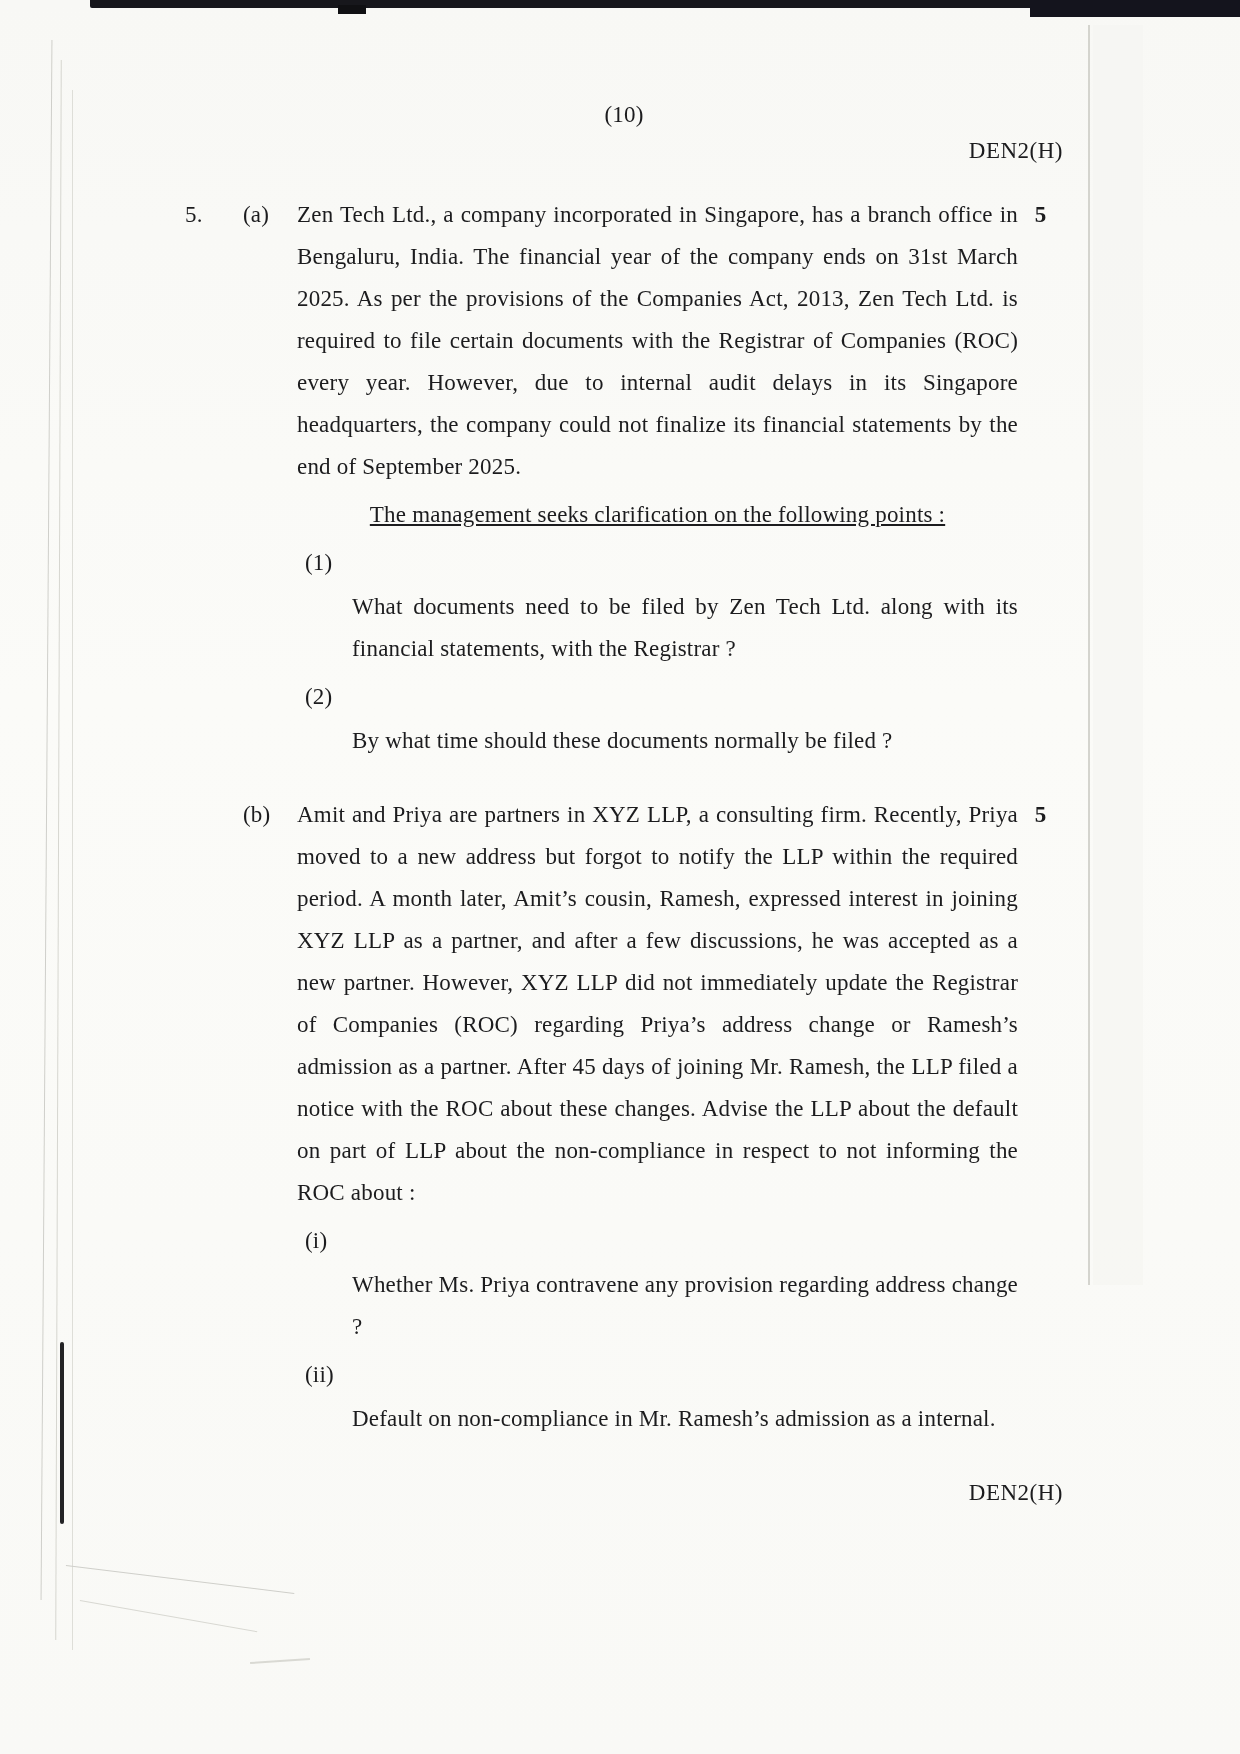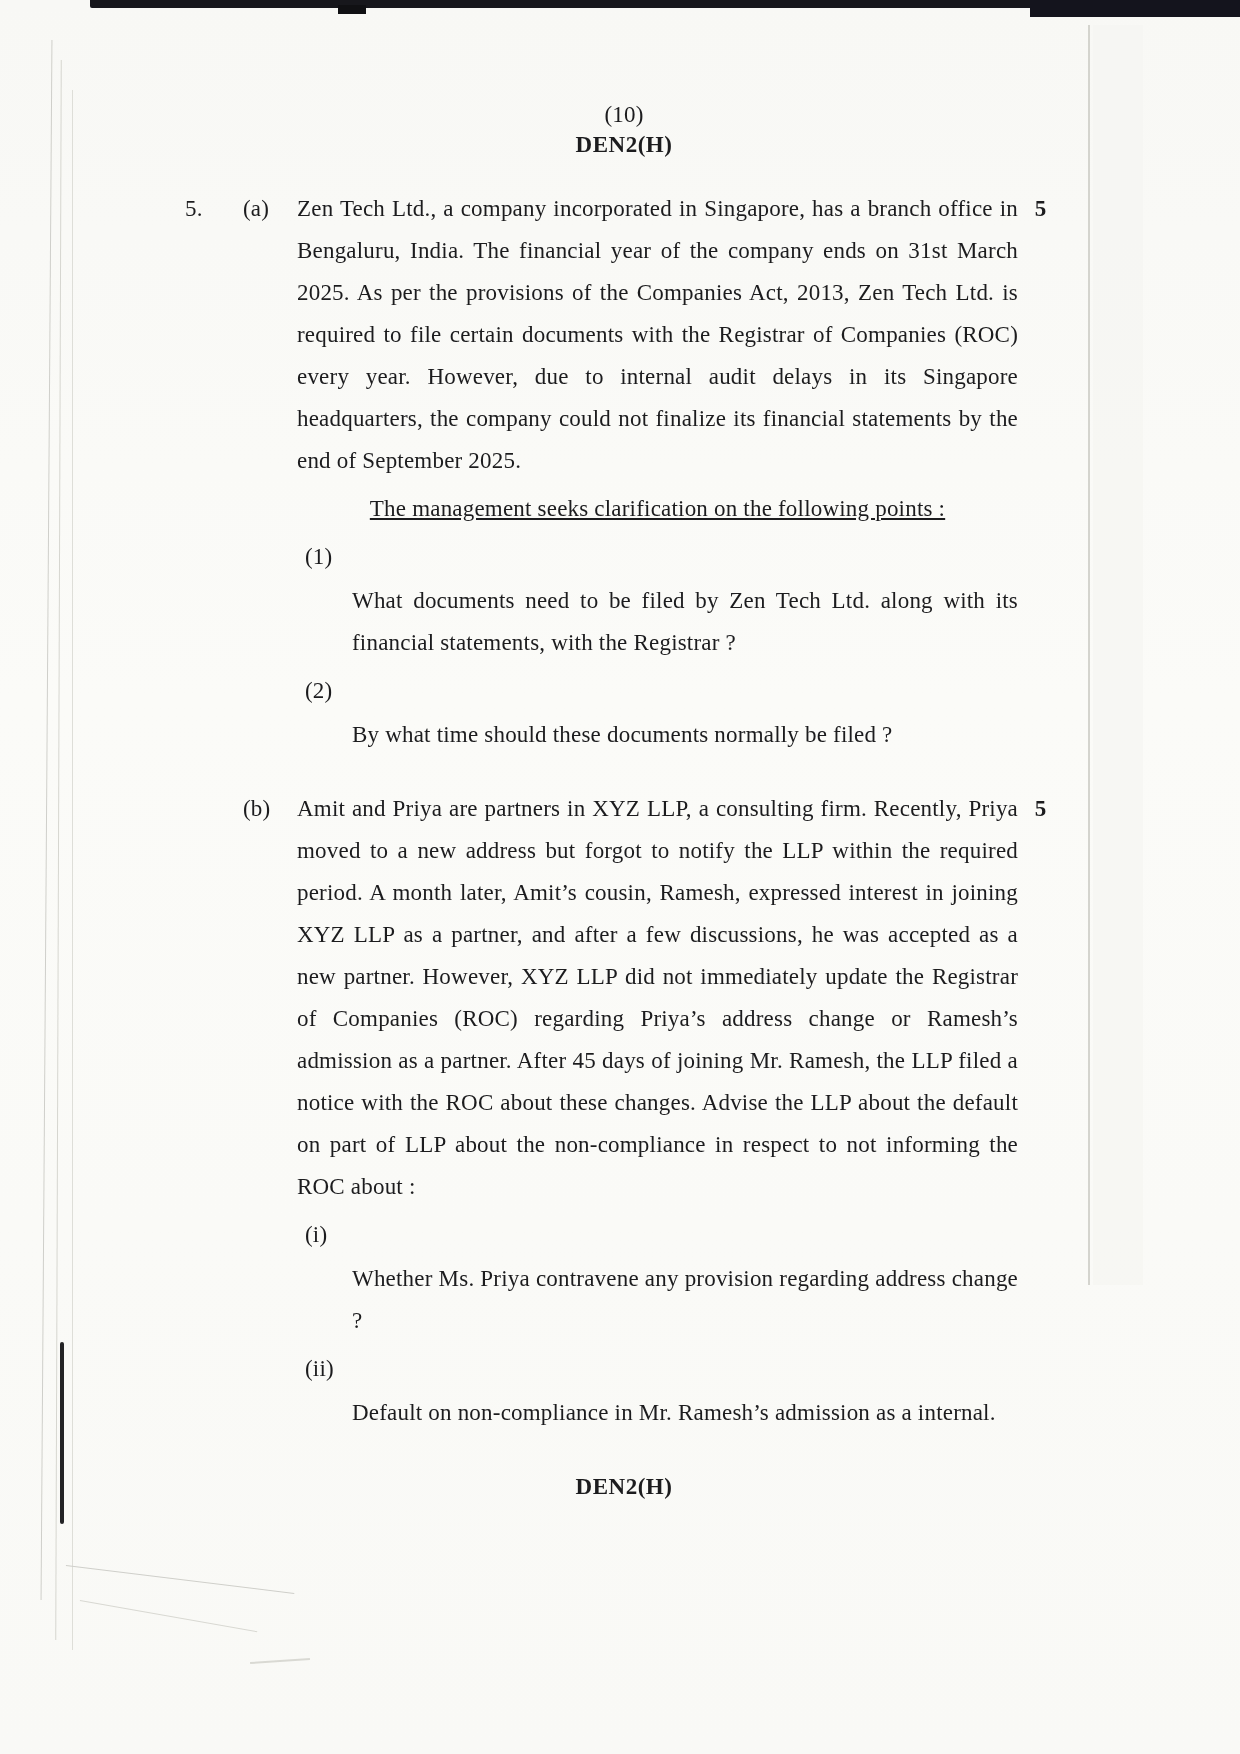--- a/index.html
+++ b/index.html
@@ -38,24 +38,25 @@
     top: 100px;
     width: 878px;
     font-size: 23px;
     line-height: 42px;
     letter-spacing: 0.2px;
   }
 
   .page-number {
     text-align: center;
     line-height: 30px;
+    margin-bottom: 6px;
   }
   .header-code, .footer-code {
-    text-align: center;
-    font-weight: bold;
+    text-align: right;
+    font-weight: normal;
     line-height: 30px;
   }
   .header-code { margin-bottom: 28px; letter-spacing: 0.5px; }
   .footer-code { margin-top: 32px; letter-spacing: 0.5px; }
 
   .part {
     display: flex;
     align-items: flex-start;
   }
   .part + .part { margin-top: 26px; }

